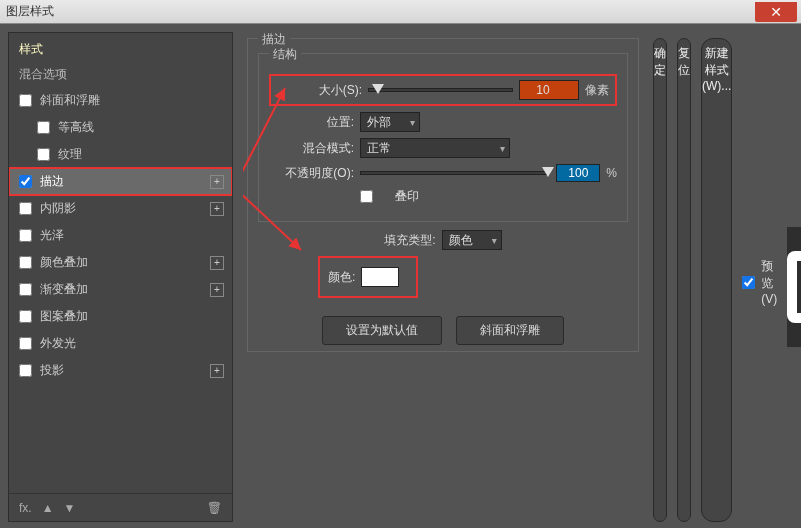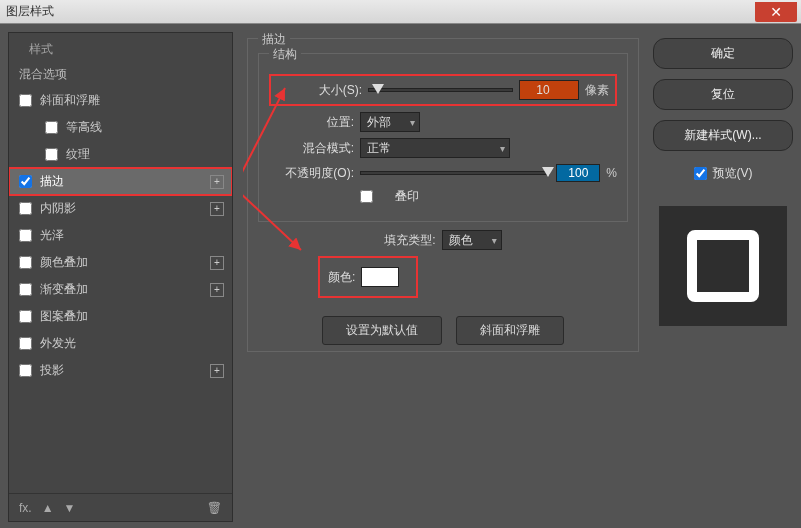--- a/index.html
+++ b/index.html
@@ -3,25 +3,25 @@
 <meta charset="utf-8">
 <style>
   * { box-sizing: border-box; margin: 0; padding: 0; font-family: "Microsoft YaHei", sans-serif; font-size: 12px; }
   body { background: #535353; width: 801px; height: 528px; overflow: hidden; }
   .titlebar { height: 24px; background: linear-gradient(#e9e9e9,#d6d6d6); display:flex; align-items:center; justify-content:space-between; border-bottom:1px solid #888; }
   .titlebar .title { padding-left:6px; color:#333; }
   .titlebar .close { width:42px; height:20px; background:#c84030; color:#fff; display:flex; align-items:center; justify-content:center; font-size:14px; border-radius:0 0 2px 2px; margin-right:4px; cursor:pointer; }
   .main { display:flex; height:calc(100% - 22px); padding:8px; gap:10px; }
   
   .sidebar { width:225px; background:#454545; display:flex; flex-direction:column; border:1px solid #2e2e2e; }
-  .sb-head { padding:8px 20px 4px; color:#a3a3a3; }
+  .sb-head { padding:8px 10px 4px; color:#fef9c3; }
   .sb-sub { padding:4px 10px; color:#bbb; cursor:pointer; }
   .sb-list { flex:1; overflow:auto; }
   .sb-item { display:flex; align-items:center; padding:5px 10px; color:#ccc; position:relative; cursor:pointer; }
-  .sb-item.indent { padding-left:36px; }
+  .sb-item.indent { padding-left:28px; }
   .sb-item input[type=checkbox]{ margin-right:8px; accent-color:#1473e6; width:13px; height:13px; }
   .sb-item .plus { position:absolute; right:8px; width:14px; height:14px; border:1px solid #888; display:flex; align-items:center; justify-content:center; font-size:10px; color:#ccc; }
   .sb-item.selected { background:#6a6a6a; color:#fff; }
   .sb-item.selected.highlight { outline:2px solid #e83333; outline-offset:-1px; }
   .sb-foot { height:28px; border-top:1px solid #333; display:flex; align-items:center; padding:0 10px; gap:10px; color:#aaa; }
   .sb-foot .spacer{flex:1;}
   
   .center { flex:1; position:relative; color:#ddd; }
   .group { border:1px solid #666; margin:6px 4px; padding:14px 10px 10px; position:relative; }
   .group-label { position:absolute; top:-8px; left:10px; background:#535353; padding:0 4px; color:#ccc; }
@@ -34,21 +34,21 @@
   .unit { color:#ccc; }
   .sel { height:20px; background:#3a3a3a; border:1px solid #222; color:#ddd; padding:0 18px 0 6px; display:flex; align-items:center; position:relative; min-width:60px; }
   .sel::after { content:"▾"; position:absolute; right:4px; color:#aaa; font-size:10px; }
   .cbline { display:flex; align-items:center; gap:22px; color:#ddd; }
   .cbline input { width:13px; height:13px; }
   .red-box { border:2px solid #e83333; }
   .btnrow { display:flex; justify-content:center; gap:14px; margin-top:18px; }
   .btn-inset { background:#454545; border:1px solid #2a2a2a; color:#ddd; padding:5px 23px; border-radius:3px; cursor:pointer; }
   .color-swatch { width:38px; height:20px; background:#fff; border:1px solid #222; cursor:pointer; }
   
-  .rightcol { width:140px; display:flex; flex-direction:column; gap:10px; padding-top:6px; }
+  .rightcol { width:140px; display:flex; flex-direction:row; gap:10px; padding-top:6px; }
   .rbtn { background:#454545; border:1px solid #2a2a2a; color:#eee; padding:6px 0; border-radius:12px; text-align:center; cursor:pointer; }
   .preview-chk { display:flex; align-items:center; justify-content:center; gap:6px; color:#ddd; margin-top:4px;}
   .preview-chk input{accent-color:#1473e6;}
   .preview-box { margin-top:14px; width:128px; height:120px; background:#2e2e2e; display:flex; align-items:center; justify-content:center; align-self:center;}
   .preview-box .sq { width:72px; height:72px; border:10px solid #fff; border-radius:8px; }
   .color-group { position:relative; width:100px; height:42px; margin-left:60px; margin-top:4px; }
 </style>
 </head>
 <body>
 

